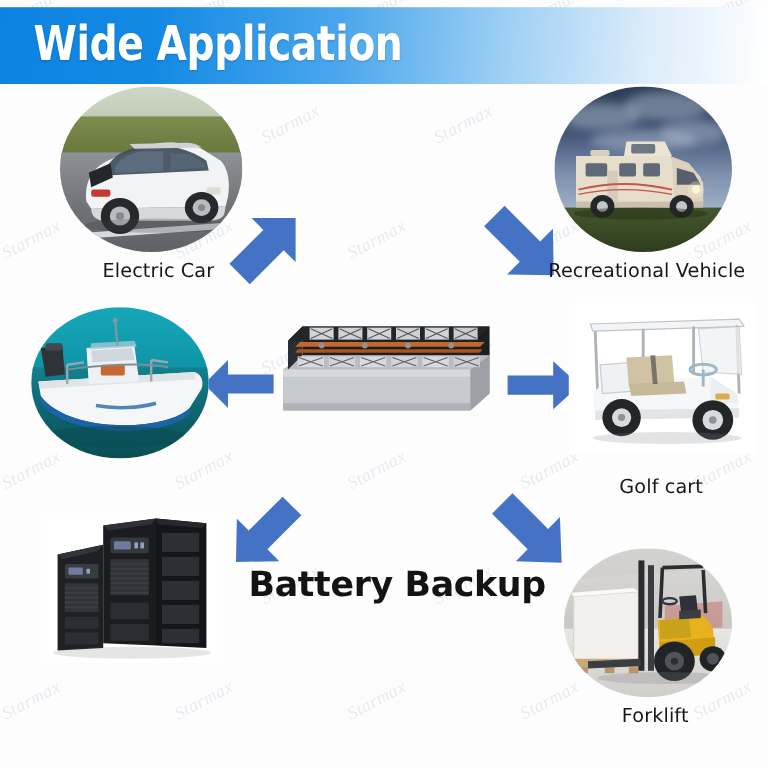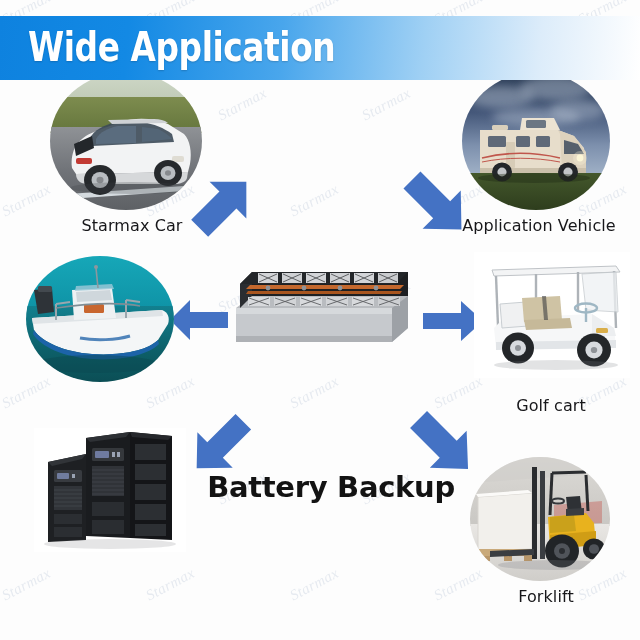--- a/index.html
+++ b/index.html
@@ -37,21 +37,21 @@
     font-size: 15px;
     color: rgba(120, 140, 175, 0.17);
     transform: rotate(-28deg);
     white-space: nowrap;
     letter-spacing: 0.4px;
   }
 
   
   #header-banner {
     position: absolute;
-    left: 0; top: 16px;
+    left: 0; top: 6px;
     width: 640px;
     height: 64px;
     background: linear-gradient(95deg,
                 #0e82df 0%,
                 #1389e4 20%,
                 #49a6ec 44%,
                 #9fd0f4 66%,
                 #dcecfa 84%,
                 #ffffff 100%);
     z-index: 10;
@@ -276,21 +276,21 @@
         <ellipse cx="50" cy="108" rx="16" ry="15" fill="#26292c"></ellipse>
         <ellipse cx="50" cy="108" rx="8.5" ry="8" fill="#b9bdc1"></ellipse>
         <ellipse cx="50" cy="108" rx="3.5" ry="3.2" fill="#86898d"></ellipse>
         <ellipse cx="118" cy="101" rx="14" ry="13" fill="#26292c"></ellipse>
         <ellipse cx="118" cy="101" rx="7.5" ry="7" fill="#b9bdc1"></ellipse>
         <ellipse cx="118" cy="101" rx="3" ry="2.8" fill="#86898d"></ellipse>
 
         <ellipse cx="82" cy="116" rx="62" ry="6" fill="#3c4044" opacity="0.25"></ellipse>
       </svg>
     </div>
-    <div class="node-label" style="left:0; top:144px;">Starmax Car</div>
+    <div class="node-label" style="left:0; top:144px;">Electric Car</div>
   </div>
 
   <div class="node" style="left:444px; top:72px; width:190px; height:170px;">
     <div class="thumb circle" style="left:18px; top:0; width:148px; height:138px;">
       <div class="rv-sky"></div>
       <div class="rv-cloud" style="left:6px;  top:14px; width:66px; height:22px;"></div>
       <div class="rv-cloud" style="left:58px; top:4px;  width:72px; height:24px;"></div>
       <div class="rv-cloud" style="left:30px; top:36px; width:88px; height:18px;"></div>
       <div class="rv-cloud" style="left:88px; top:28px; width:56px; height:20px;"></div>
       <div class="rv-grnd"></div>
@@ -321,21 +321,21 @@
 
         <ellipse cx="40" cy="100" rx="10" ry="9.5" fill="#23262a"></ellipse>
         <ellipse cx="40" cy="100" rx="4.6" ry="4.4" fill="#c3c6c9"></ellipse>
         <ellipse cx="106" cy="100" rx="10" ry="9.5" fill="#23262a"></ellipse>
         <ellipse cx="106" cy="100" rx="4.6" ry="4.4" fill="#c3c6c9"></ellipse>
 
         <rect x="30" y="53" width="16" height="5" rx="1.5" fill="#d9cfbb"></rect>
         <ellipse cx="72" cy="106" rx="56" ry="5" fill="#1d2713" opacity="0.4"></ellipse>
       </svg>
     </div>
-    <div class="node-label" style="left:0; top:144px;">Application Vehicle</div>
+    <div class="node-label" style="left:0; top:144px;">Recreational Vehicle</div>
   </div>
 
   <div class="node" style="left:22px; top:256px; width:160px; height:160px;">
     <div class="thumb circle" style="left:4px; top:0; width:148px; height:126px;">
       <div class="bt-water-top"></div>
       <div class="bt-water-bot"></div>
       <svg width="148" height="126" viewBox="0 0 148 126" style="position:absolute;left:0;top:0;">
 
         <path d="M6 62 L136 54 C142 56 144 62 142 68 L132 84
                  C122 94 96 100 66 98 C38 96 16 86 8 74 Z" fill="#f4f6f7"></path>

